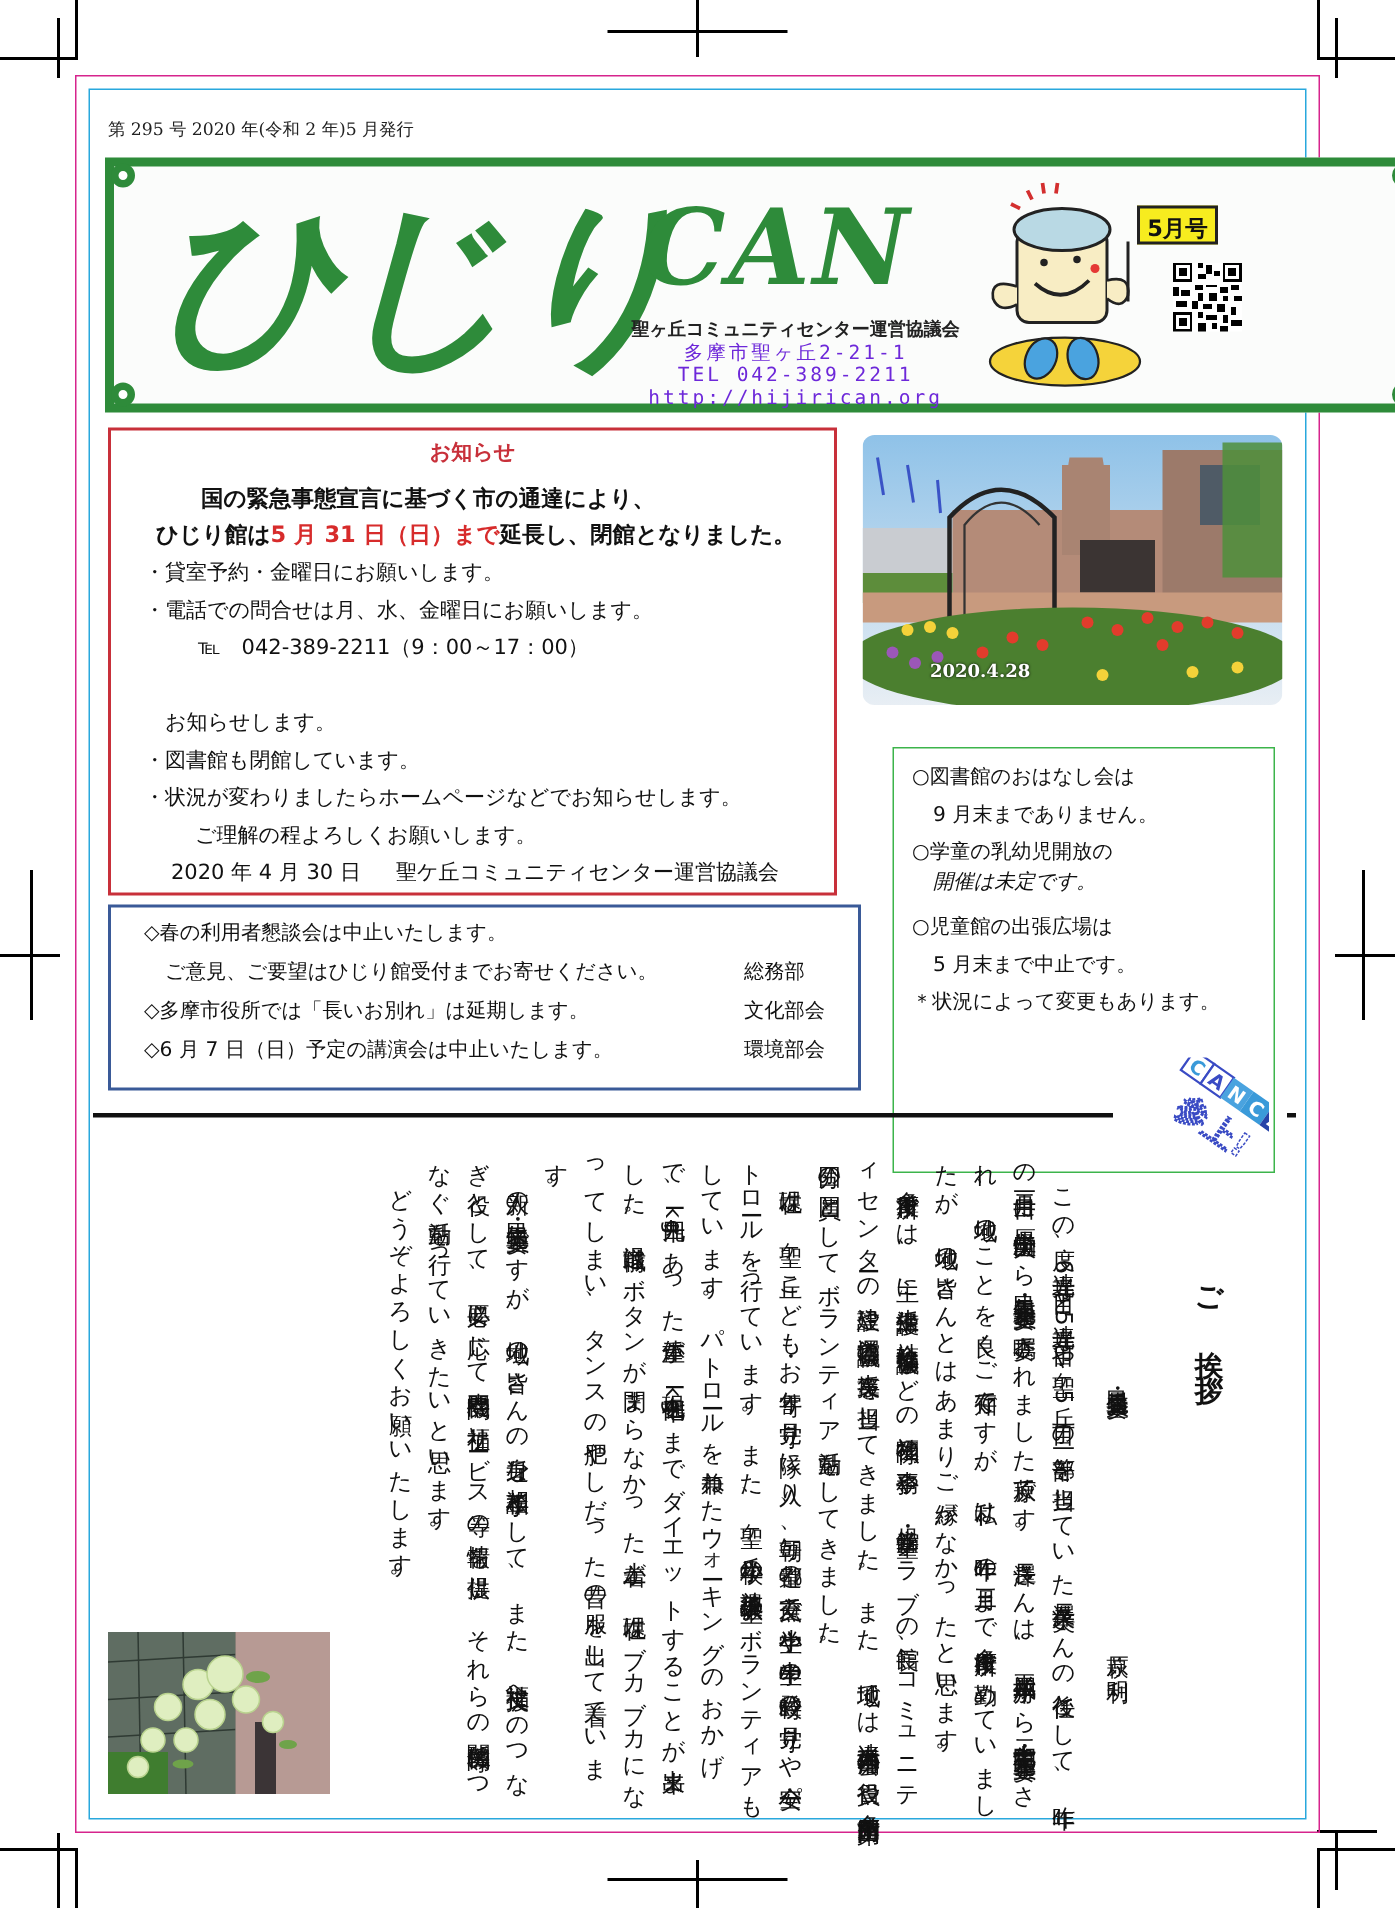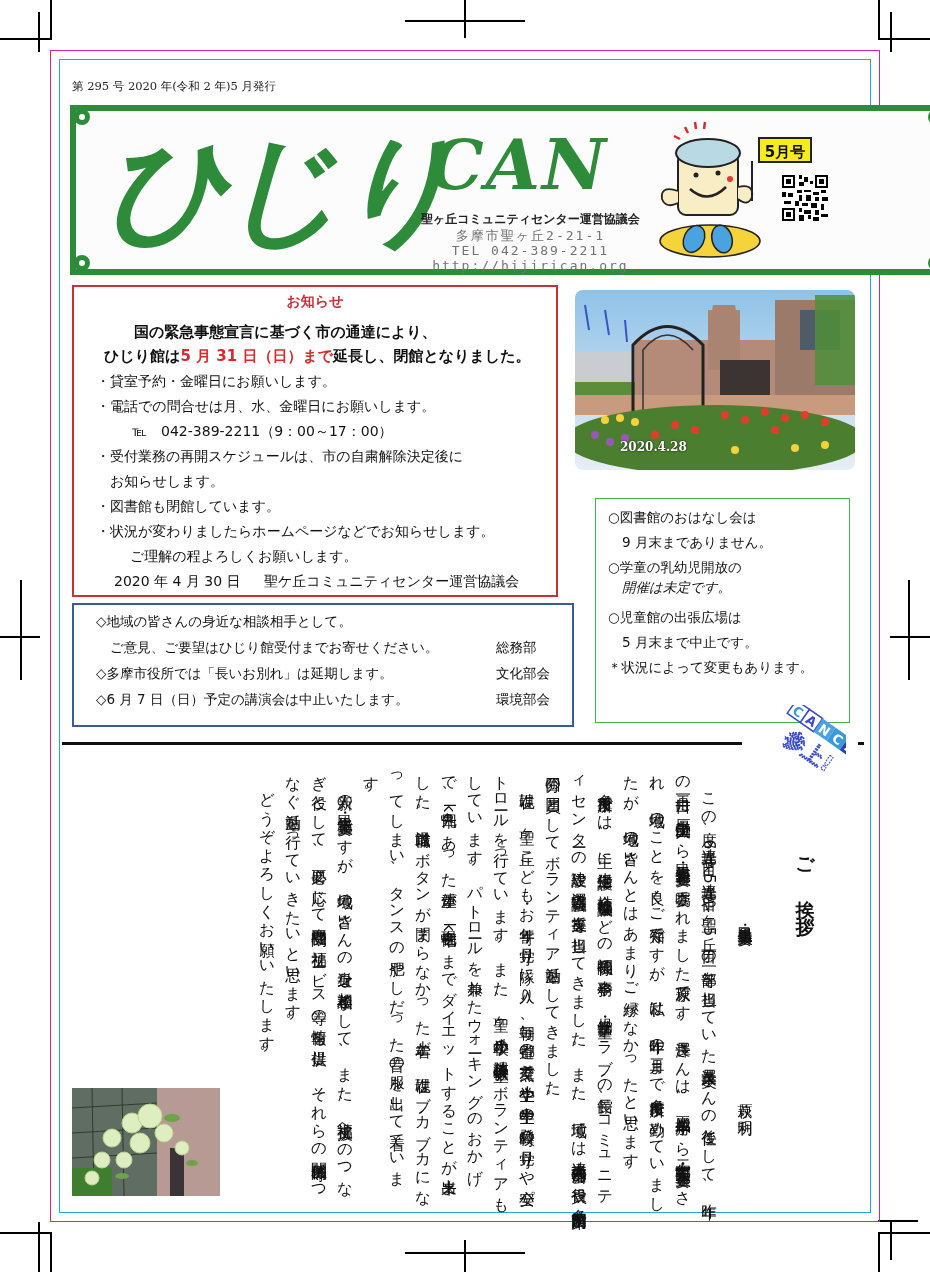--- a/index.html
+++ b/index.html
@@ -19,39 +19,39 @@
   
   .issue-line { left: 72px; top: 79px; font-family: "DejaVu Serif", "Liberation Serif", serif; font-size: 11.5px; color: #222; }
 
   
   .masthead { left: 70px; top: 105px; width: 878px; height: 170px; border: 6px solid #2e8b3a; background: #fbfcfb; box-sizing: border-box; }
   .corner { position: absolute; width: 16px; height: 16px; border-radius: 50%; border: 5px solid #2e8b3a; background: #fff; box-sizing: border-box; }
   .title-hiragana { left: 30px; top: 2px; font-family: "DejaVu Serif", "Liberation Serif", serif; font-size: 120px; font-weight: bold; color: #2e8b3a; letter-spacing: -8px; line-height: 150px; font-style: italic; }
   .title-can { left: 352px; top: 14px; font-family: "DejaVu Serif", "Liberation Serif", serif; font-style: italic; font-weight: bold; font-size: 70px; color: #2e8b3a; letter-spacing: 2px; line-height: 80px; }
   .org-info { left: 345px; top: 100px; text-align: center; }
   .org-name { font-size: 12px; font-weight: bold; color: #222; letter-spacing: 0px; }
-  .org-line { font-family: "DejaVu Sans Mono", "Liberation Mono", monospace; font-size: 13px; color: #737373; letter-spacing: 2px; line-height: 15px; }
+  .org-line { font-family: "DejaVu Sans Mono", "Liberation Mono", monospace; font-size: 13px; color: #6d28d9; letter-spacing: 2px; line-height: 15px; }
 
   .mascot { left: 572px; top: 10px; width: 120px; height: 140px; }
   .issue-badge { left: 682px; top: 26px; width: 54px; height: 26px; background: #f7ec1f; border: 2px solid #222; font-weight: bold; font-size: 15px; text-align: center; line-height: 26px; box-sizing: border-box; }
   .qr { left: 706px; top: 64px; width: 46px; height: 46px; }
 
   
   .notice { left: 72px; top: 285px; width: 486px; height: 312px; border: 2px solid #c8303a; box-sizing: border-box; font-size: 14px; }
   .notice-title { text-align: center; color: #c8303a; font-weight: bold; font-size: 14px; margin-top: 6px; }
   .notice-lead { font-weight: bold; font-size: 15px; }
   .red { color: #d72b2b; }
   .line { position: absolute; white-space: nowrap; }
 
   
   .photo { left: 575px; top: 290px; width: 280px; height: 180px; border-radius: 8px; overflow: hidden; }
   .photo-date { position: absolute; left: 45px; top: 150px; font-family: "DejaVu Serif", "Liberation Serif", serif; font-weight: bold; color: #fff; font-size: 12px; text-shadow: 0 0 2px #000; }
 
   
-  .green-box { left: 595px; top: 498px; width: 255px; height: 225px; border: 1.5px solid #3cb44b; box-sizing: border-box; font-size: 13.5px; }
+  .green-box { left: 595px; top: 498px; width: 255px; height: 284px; border: 1.5px solid #3cb44b; box-sizing: border-box; font-size: 13.5px; }
 
   
   .blue-box { left: 72px; top: 603px; width: 502px; height: 124px; border: 2px solid #3a5a98; box-sizing: border-box; font-size: 13.5px; }
 
   
   .sep { left: 62px; top: 742px; width: 680px; height: 3px; background: #111; }
   .sep2 { left: 858px; top: 742px; width: 6px; height: 3px; background: #111; }
 
   
   .vtext { position: absolute; writing-mode: vertical-rl; font-family: "DejaVu Sans", sans-serif; font-size: 15.5px; line-height: 26px; color: #111; letter-spacing: 1px; }
@@ -148,21 +148,20 @@
 
 <div class="abs notice">
   <div class="notice-title">お知らせ</div>
   <div class="line notice-lead" style="left:60px;top:36px;">国の緊急事態宣言に基づく市の通達により、</div>
   <div class="line notice-lead" style="left:30px;top:60px;">
     <span>ひじり館は</span><span class="red">5 月 31 日（日）まで</span><span>延長し、閉館となりました。</span>
   </div>
   <div class="line" style="left:22px;top:86px;">・貸室予約・金曜日にお願いします。</div>
   <div class="line" style="left:22px;top:111px;">・電話での問合せは月、水、金曜日にお願いします。</div>
   <div class="line" style="left:58px;top:136px;">℡　042-389-2211（9：00～17：00）</div>
-  <div class="line" style="left:22px;top:161px;">・受付業務の再開スケジュールは、市の自粛解除決定後に</div>
   <div class="line" style="left:36px;top:186px;">お知らせします。</div>
   <div class="line" style="left:22px;top:211px;">・図書館も閉館しています。</div>
   <div class="line" style="left:22px;top:236px;">・状況が変わりましたらホームページなどでお知らせします。</div>
   <div class="line" style="left:56px;top:261px;">ご理解の程よろしくお願いします。</div>
   <div class="line" style="left:40px;top:286px;">2020 年 4 月 30 日</div>
   <div class="line" style="left:190px;top:286px;">聖ケ丘コミュニティセンター運営協議会</div>
 </div>
 
 <div class="abs photo">
   <svg width="280" height="180" viewBox="0 0 280 180">
@@ -224,21 +223,21 @@
   <div class="line" style="left:12px;top:10px;">○図書館のおはなし会は</div>
   <div class="line" style="left:26px;top:35px;">9 月末までありません。</div>
   <div class="line" style="left:12px;top:60px;">○学童の乳幼児開放の</div>
   <div class="line" style="left:26px;top:80px;font-style:italic;">開催は未定です。</div>
   <div class="line" style="left:12px;top:110px;">○児童館の出張広場は</div>
   <div class="line" style="left:26px;top:135px;">5 月末まで中止です。</div>
   <div class="line" style="left:12px;top:160px;">＊状況によって変更もあります。</div>
 </div>
 
 <div class="abs blue-box">
-  <div class="line" style="left:22px;top:8px;">◇地域の皆さんの身近な相談相手として。</div>
+  <div class="line" style="left:22px;top:8px;">◇春の利用者懇談会は中止いたします。</div>
   <div class="line" style="left:36px;top:34px;">ご意見、ご要望はひじり館受付までお寄せください。</div>
   <div class="line" style="left:422px;top:34px;">総務部</div>
   <div class="line" style="left:22px;top:60px;">◇多摩市役所では「長いお別れ」は延期します。</div>
   <div class="line" style="left:422px;top:60px;">文化部会</div>
   <div class="line" style="left:22px;top:86px;">◇6 月 7 日（日）予定の講演会は中止いたします。</div>
   <div class="line" style="left:422px;top:86px;">環境部会</div>
 </div>
 
 <div class="abs sep"></div>
 <div class="abs sep2"></div>

